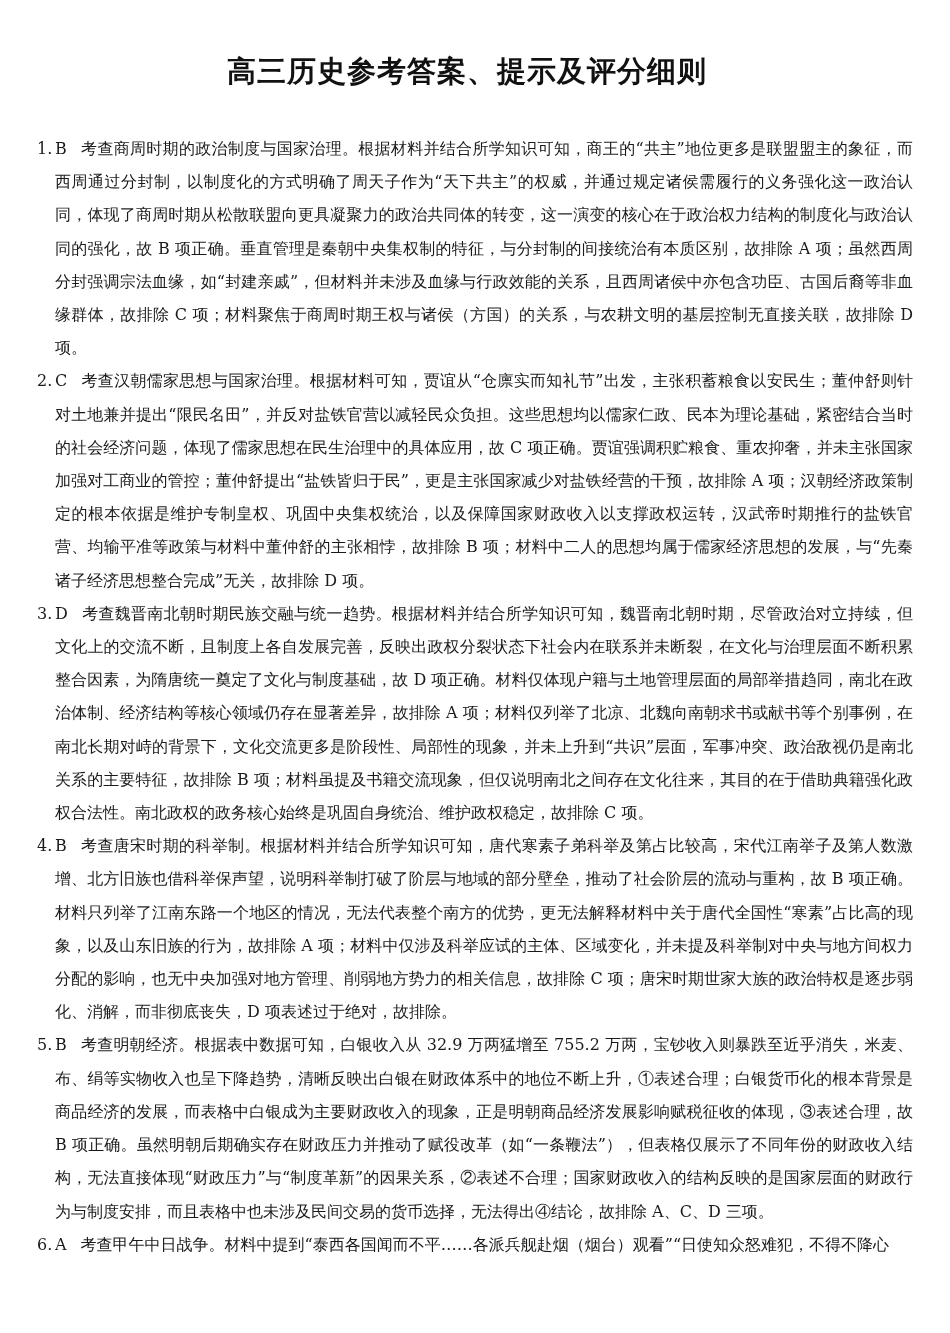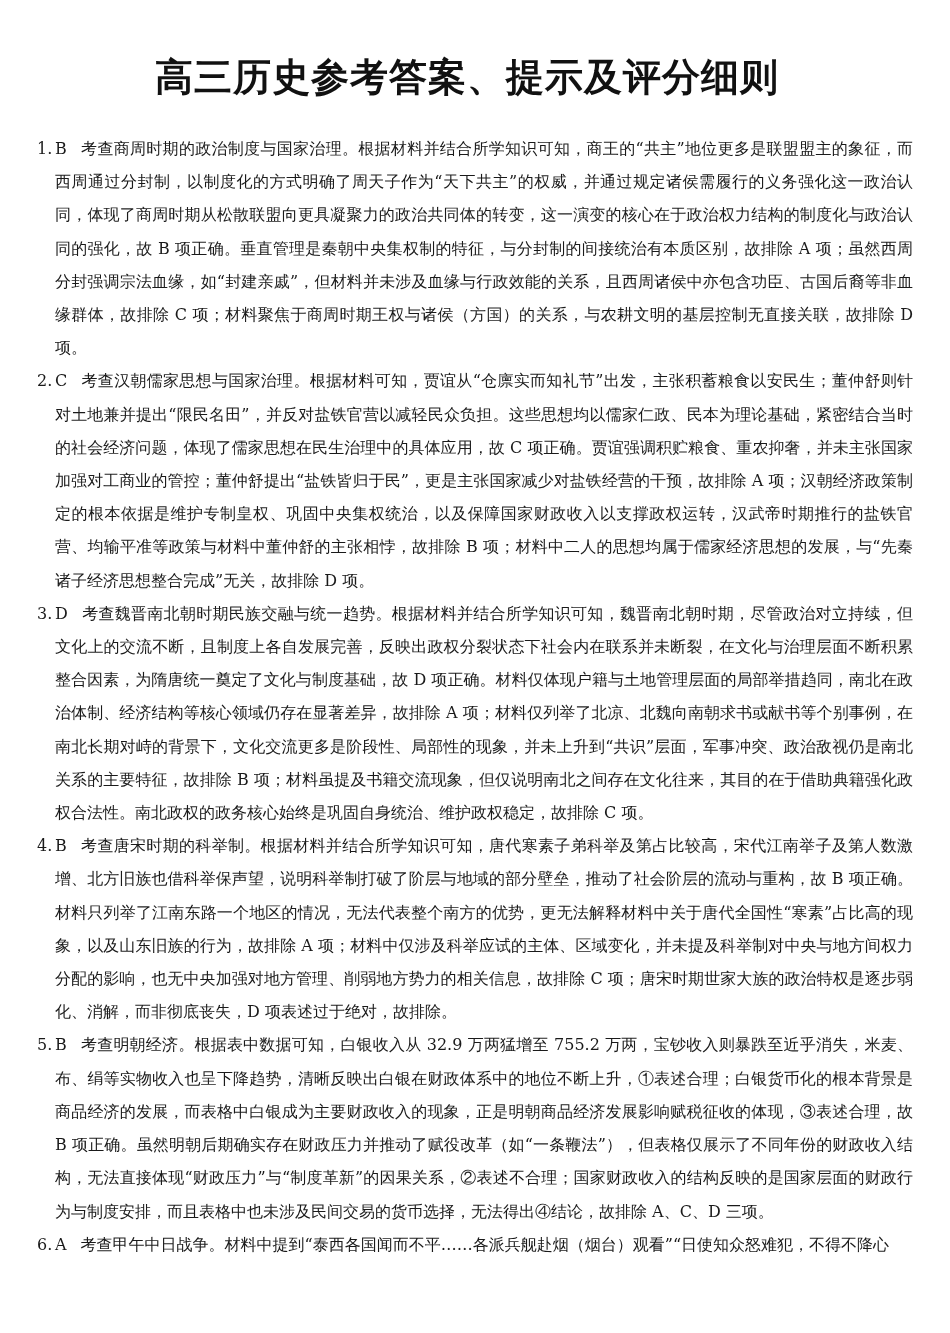--- a/index.html
+++ b/index.html
@@ -1,20 +1,20 @@
 <!DOCTYPE html>
 <html><head>
 <meta charset="utf-8">
 <style>
   html, body { margin: 0; padding: 0; background: #ffffff; }
   body { width: 950px; height: 1333px; overflow: hidden; position: relative;
          font-family: "DejaVu Serif", "Liberation Serif", serif; color: #1a1a1a; }
   .title { position: absolute; top: 52px; left: 0; width: 934px; text-align: center;
            font-family: "DejaVu Sans", "Liberation Sans", sans-serif; font-weight: bold;
-           font-size: 38px; letter-spacing: 1px; color: #111; }
+           font-size: 29px; letter-spacing: 1px; color: #111; }
   .content { position: absolute; top: 132px; left: 37px; width: 876px; }
   .item { position: relative; font-size: 16px; line-height: 33.2px; text-align: justify;
           text-align-last: left; padding-left: 18px; margin: 0; }
   .item .num { position: absolute; left: 0; top: 0; }
   .item .ans { margin-right: 14px; }
 </style>
 </head>
 <body>
 
 <div class="title">高三历史参考答案、提示及评分细则</div>

